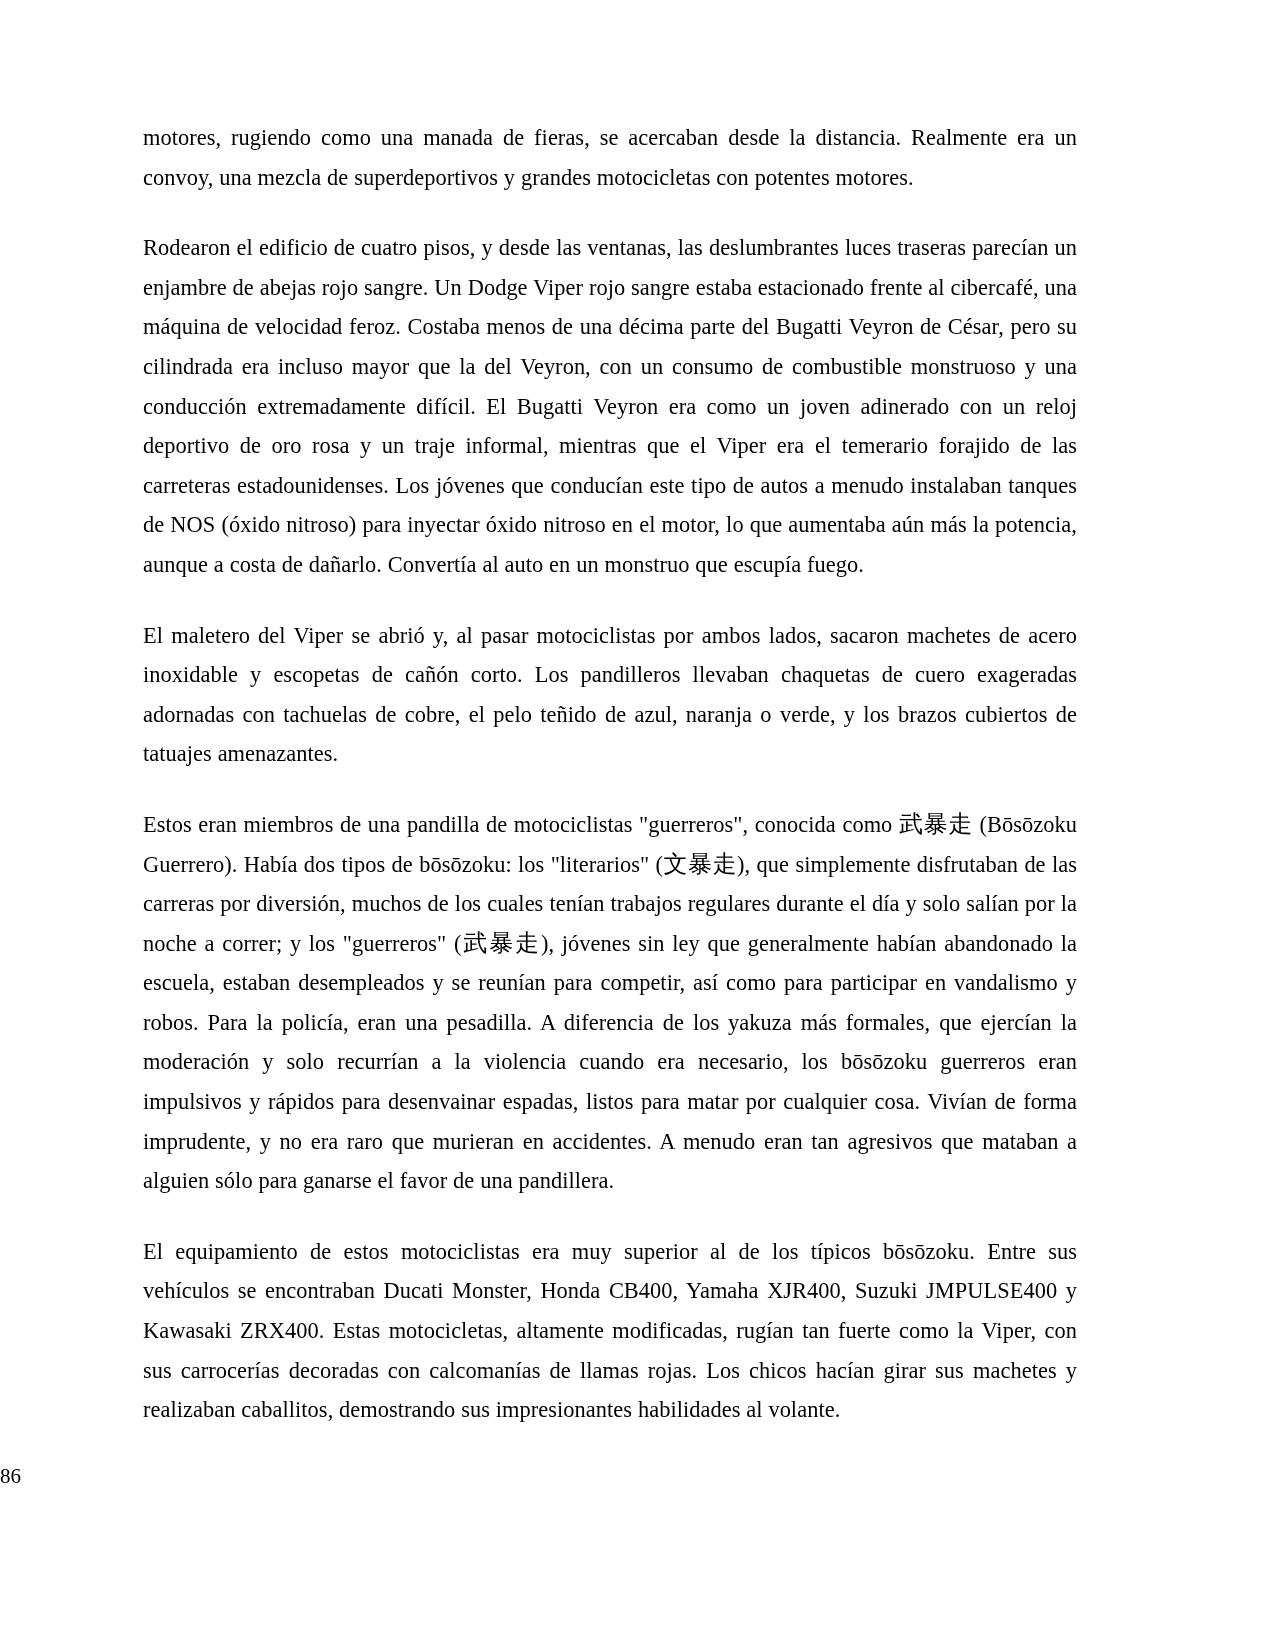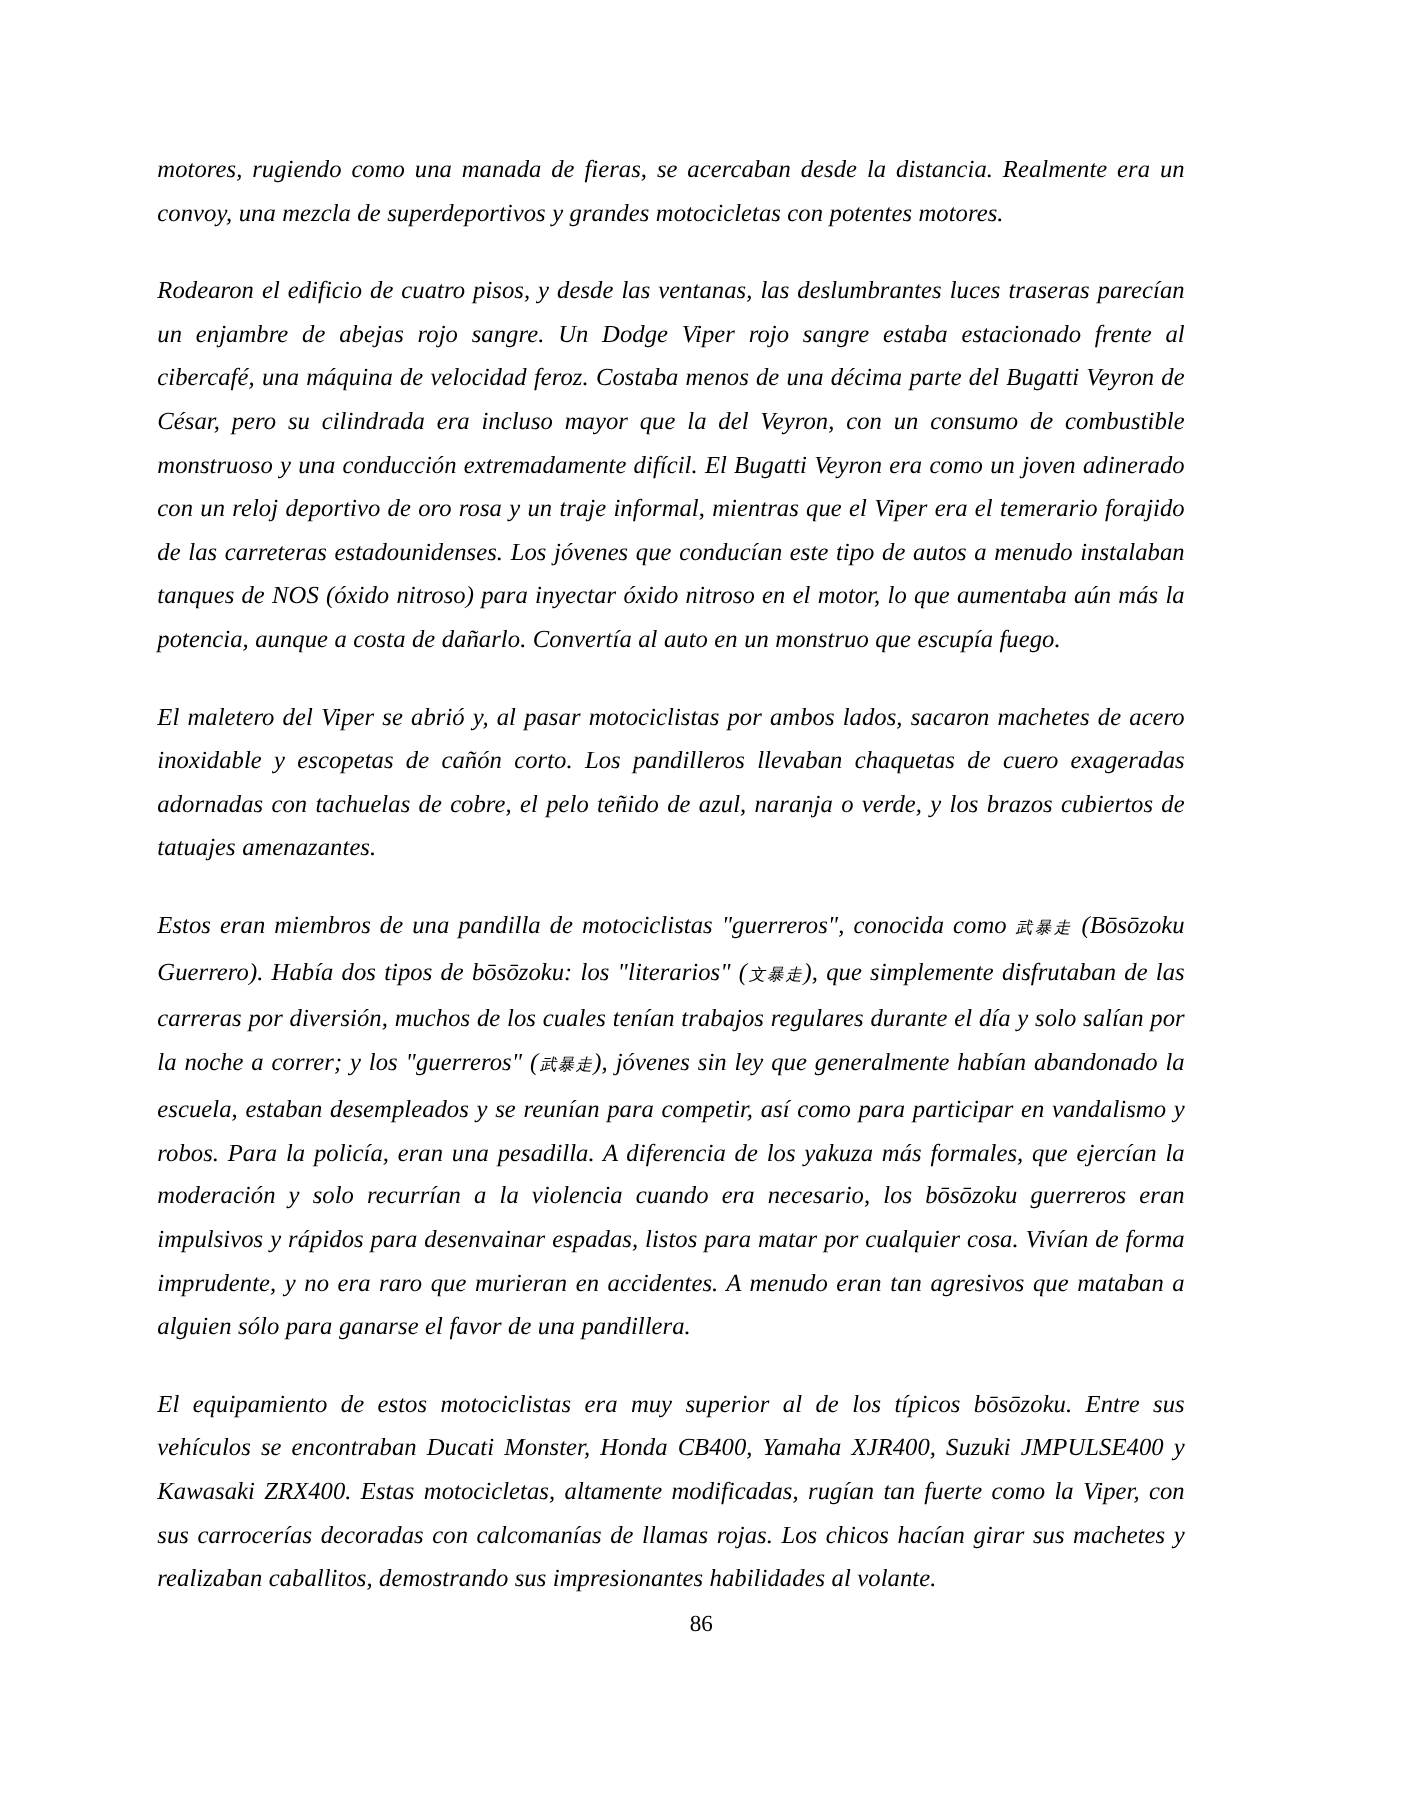--- a/index.html
+++ b/index.html
@@ -20,49 +20,48 @@
     position: absolute;
     top: 0;
     left: 0;
     width: 1275px;
     height: 1650px;
     background: #ffffff;
   }
   .text-column {
     position: absolute;
     left: 143px;
-    top: 134px;
+    top: 118px;
     width: 934px;
-    font-style: italic;
   }
   p.para {
     margin: 0 0 31px 0;
     font-size: 22.4px;
     line-height: 39.6px;
     text-align: justify;
     text-justify: inter-word;
     letter-spacing: 0.05px;
     word-spacing: 0.2px;
     hyphens: none;
     -webkit-hyphens: none;
   }
   p.para:last-child {
     margin-bottom: 0;
   }
   .jp {
     font-family: "DejaVu Sans", "Liberation Sans", sans-serif;
-    font-size: 15px;
+    font-size: 24px;
     letter-spacing: 0;
   }
   .page-number {
     position: absolute;
     left: 0;
     top: 1464px;
     width: 1275px;
-    text-align: center;
+    text-align: left;
     font-size: 21px;
     font-family: "Liberation Serif", "DejaVu Serif", serif;
     color: #000000;
   }
 </style>
 </head>
 <body>
 
 <div class="page">
 

